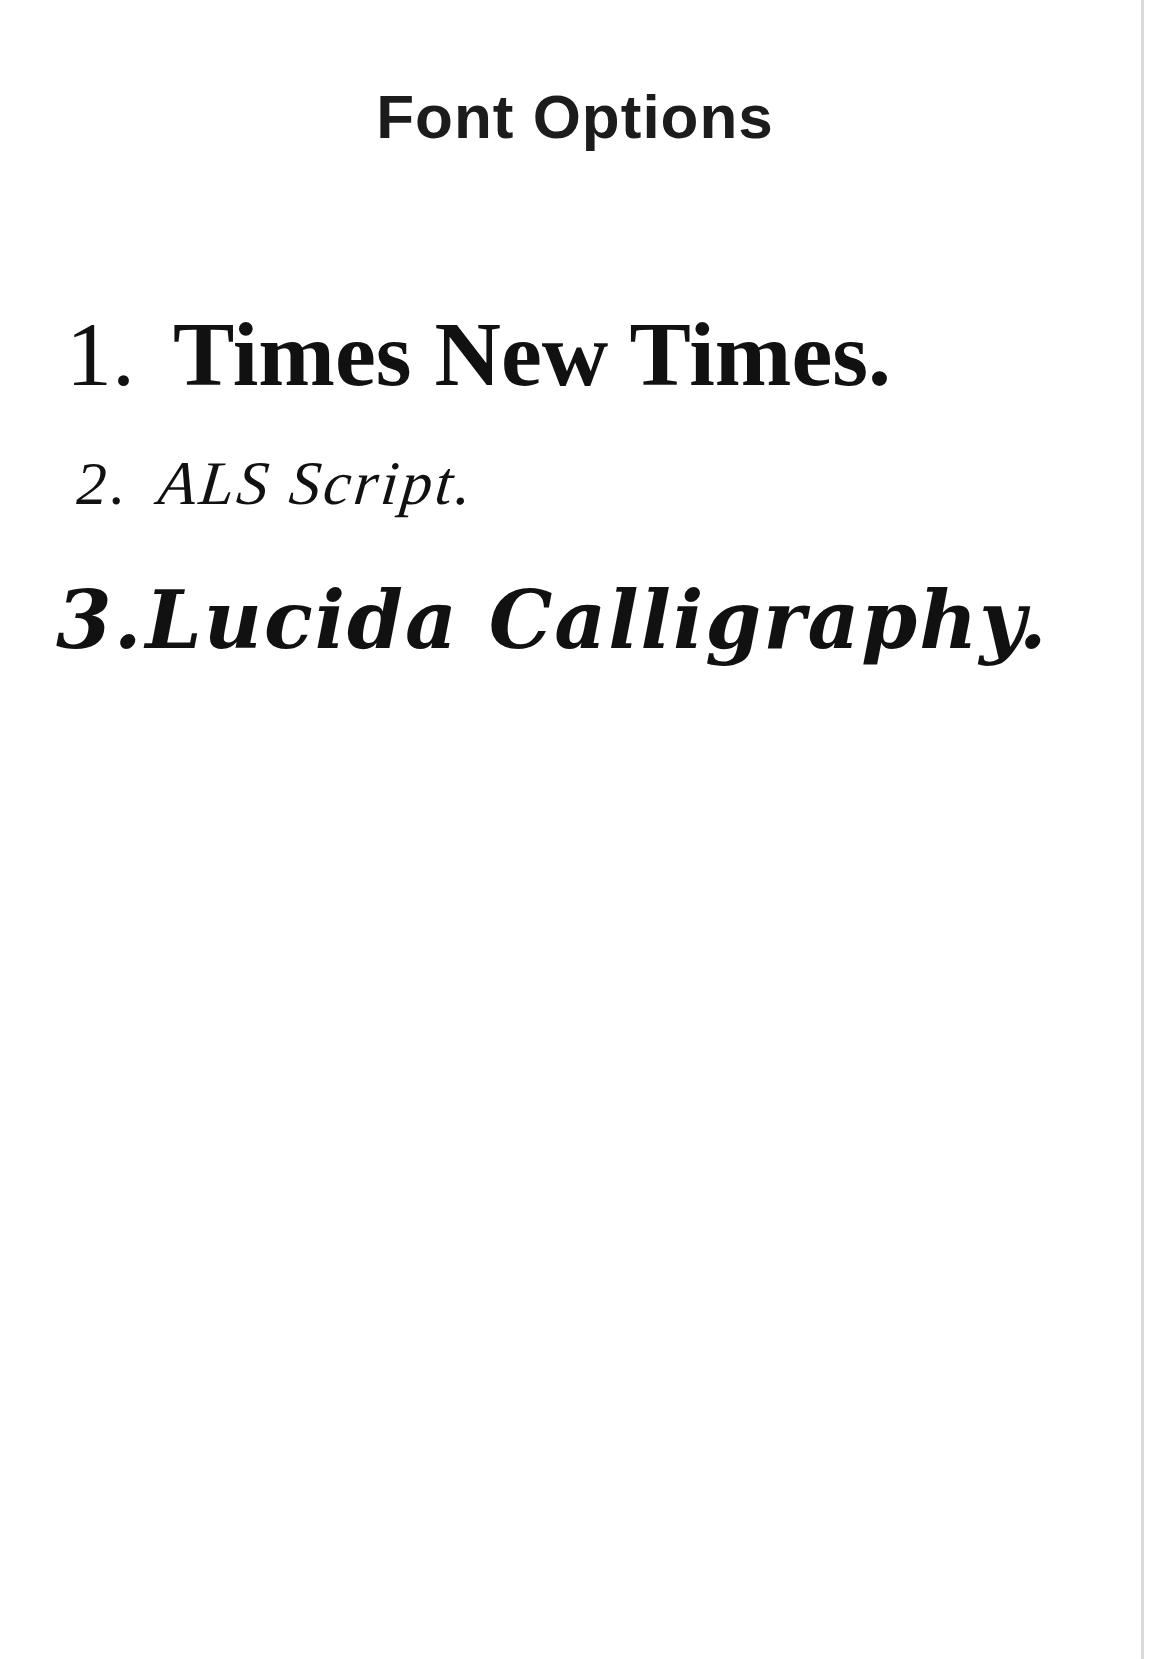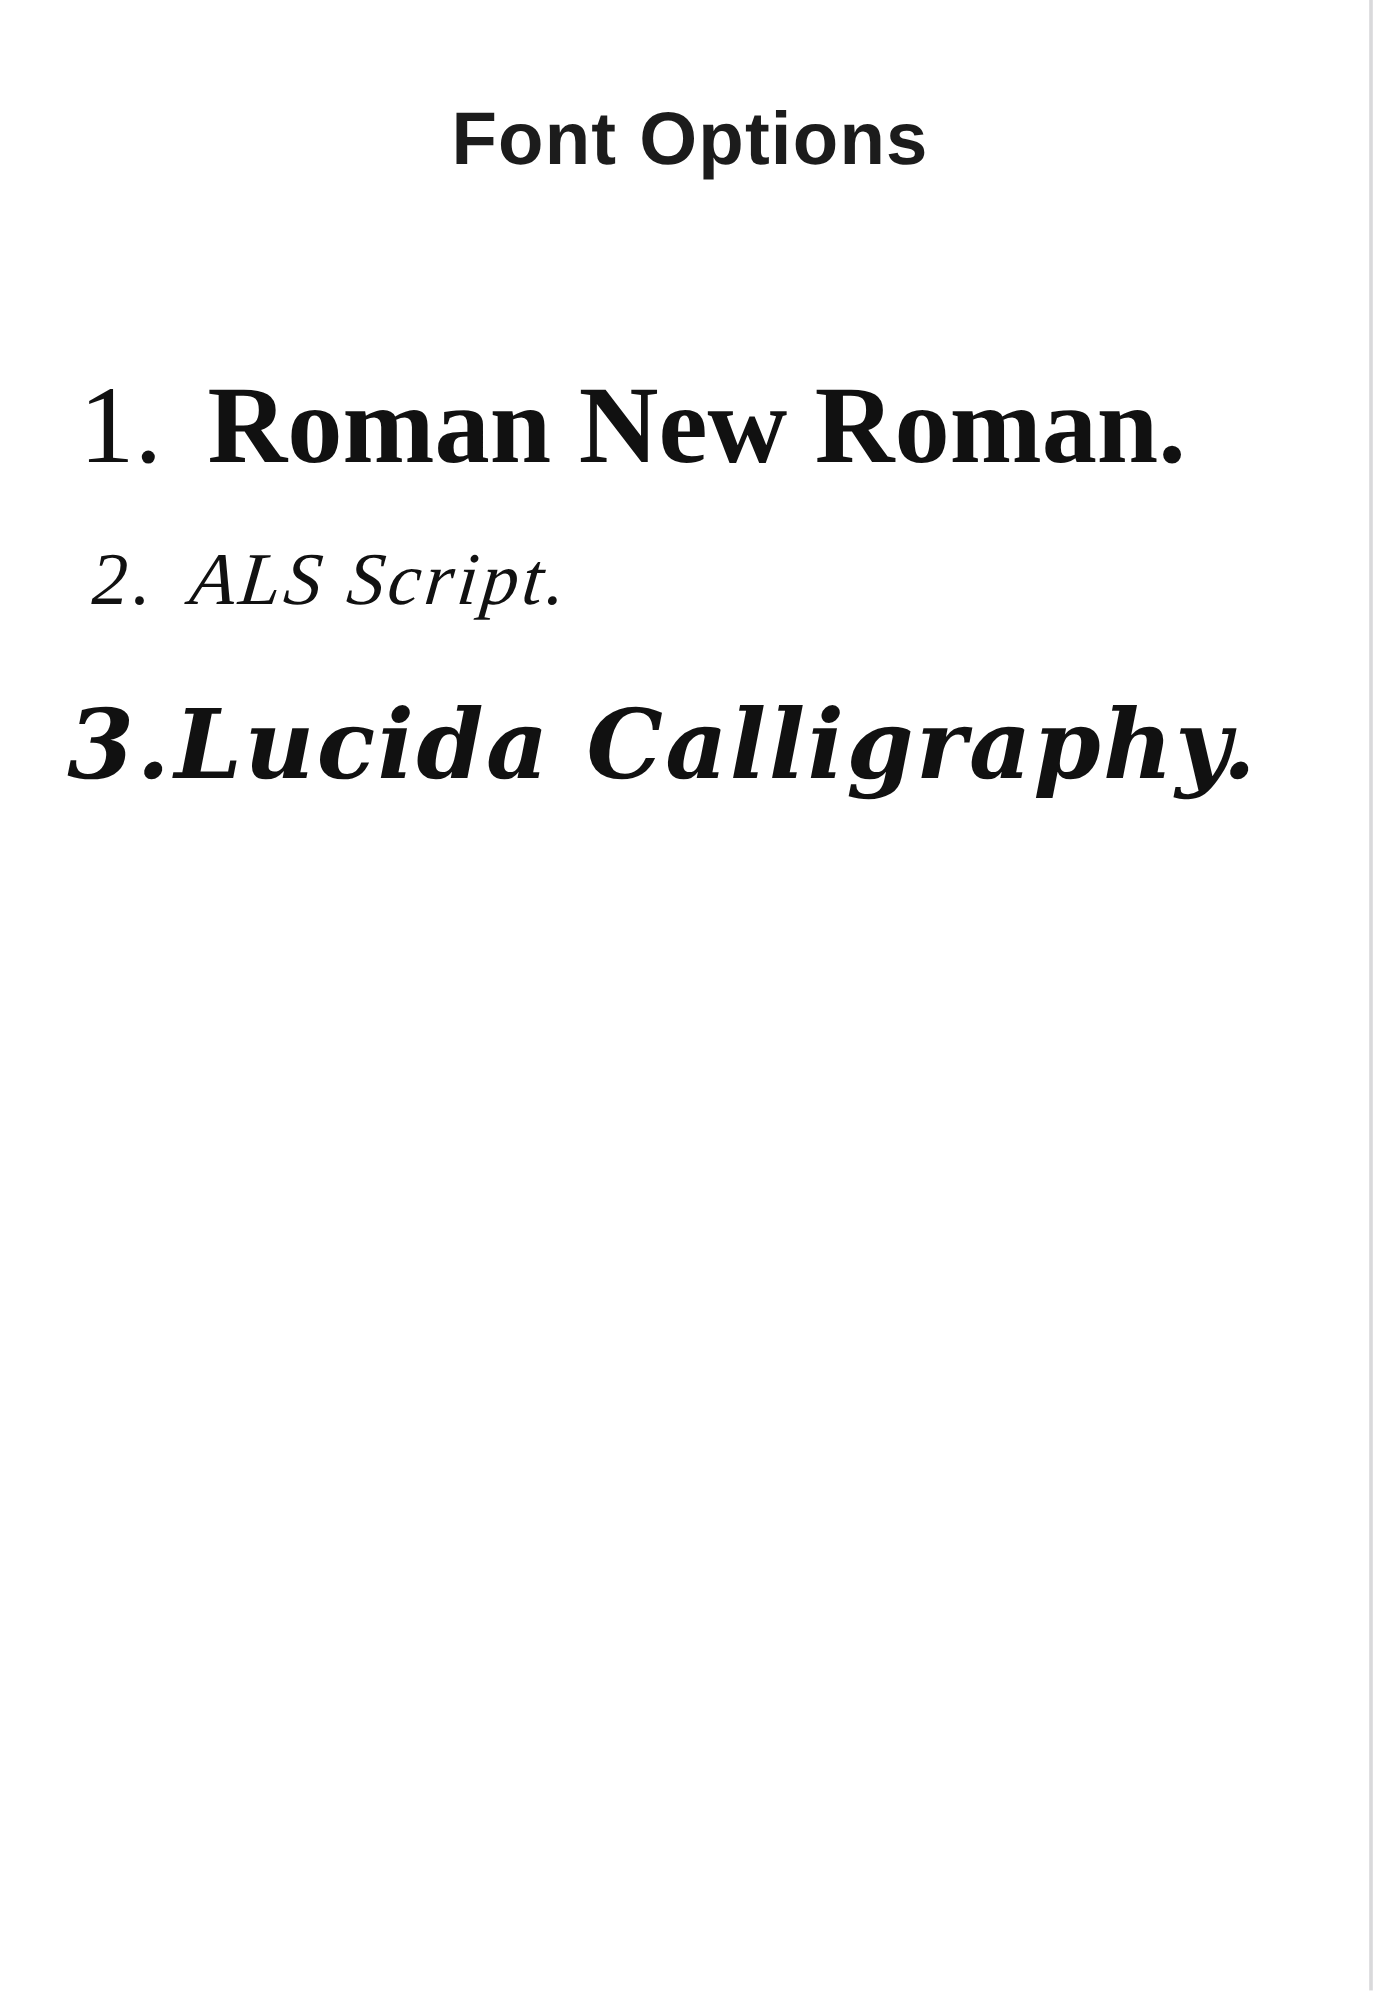--- a/index.html
+++ b/index.html
@@ -55,21 +55,21 @@
 </head>
 <body>
 
 <div class="page">
 
   <div class="page-title">Font Options</div>
 
   <div class="font-list">
 
     <div class="font-line line-1">
-      <span class="num">1.</span><span class="name">Roman New Roman.</span>
+      <span class="num">1.</span><span class="name">Times New Times.</span>
     </div>
 
     <div class="font-line line-2">
       <span class="num">2.</span><span class="name">ALS Script.</span>
     </div>
 
     <div class="font-line line-3">
       <span class="num">3.</span><span class="name">Lucida Calligraphy.</span>
     </div>
 

